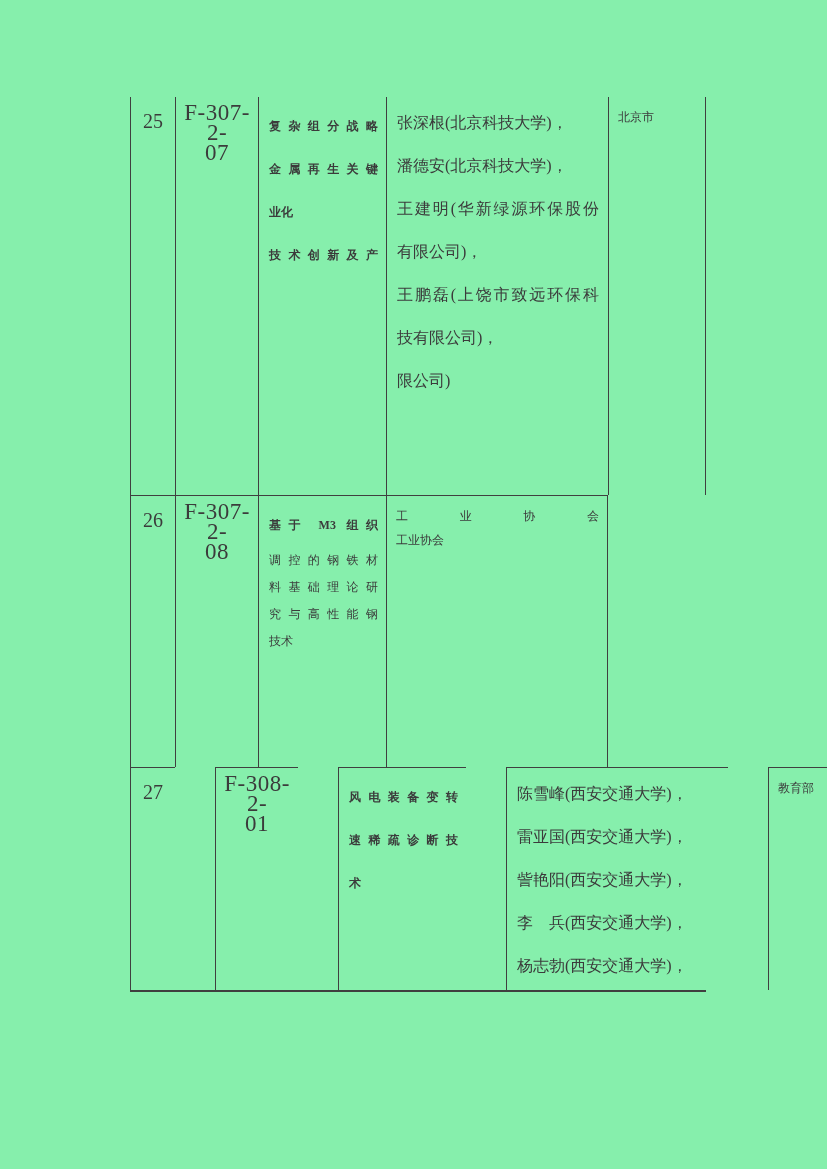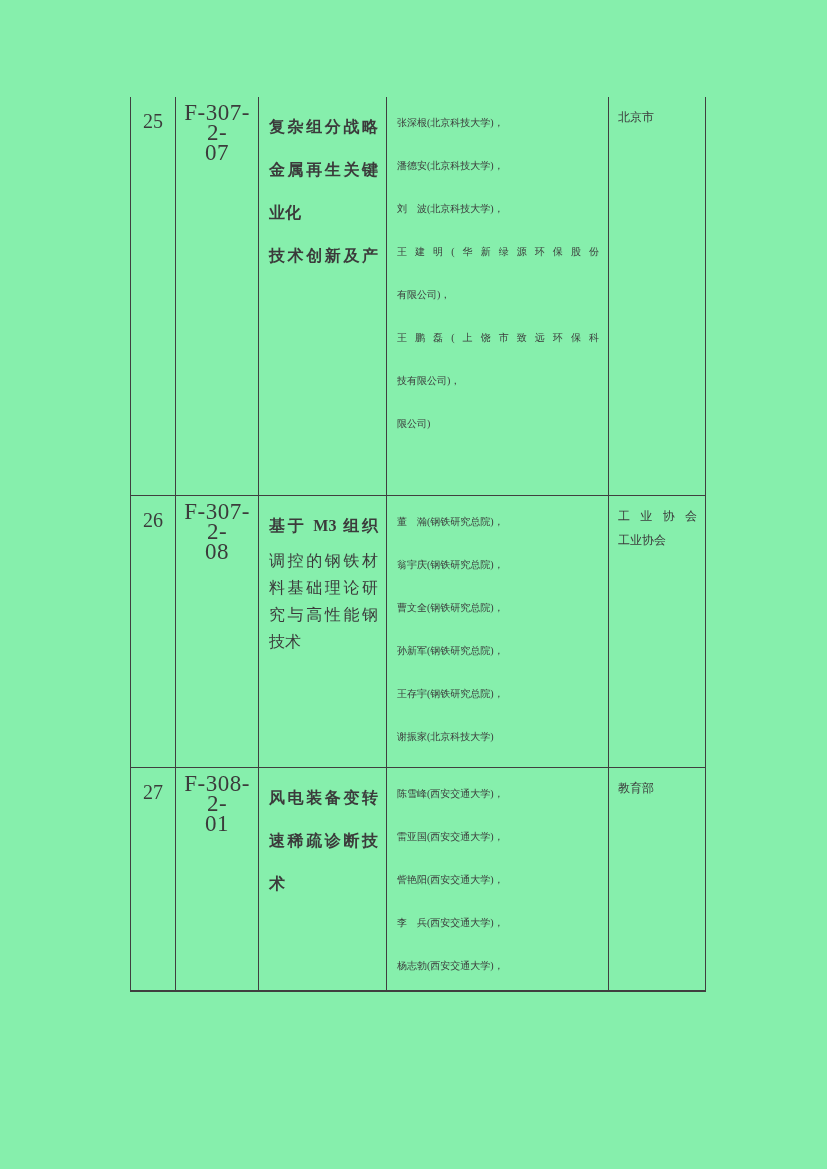--- a/index.html
+++ b/index.html
@@ -23,21 +23,21 @@
     top: 97px;
     width: 576px;
     border-bottom: 2px solid #3f3f3f;
   }
   .row {
     display: grid;
     grid-template-columns: 45px 83px 128px 222px 98px;
   }
   .row-25 { height: 398px; }
   .row-26 { height: 272px; }
-  .row-27 { height: 223px; }
+  .row-27 { height: 223px; gap: 40px; }
   .cell {
     box-sizing: border-box;
     border-left: 1px solid #3f3f3f;
     border-top: 1px solid #3f3f3f;
     overflow: hidden;
   }
   .cell:last-child { border-right: 1px solid #3f3f3f; }
   .row:first-child .cell { border-top: none; }
 
   .c-no {
@@ -48,25 +48,25 @@
   }
   .c-code {
     text-align: center;
     padding-top: 6px;
     font-size: 23px;
     line-height: 20px;
     letter-spacing: 0.5px;
   }
   .c-title {
     padding: 8px 8px 0 10px;
-    font-size: 16px;
+    font-size: 12px;
   }
   .c-people {
     padding: 4px 9px 0 10px;
-    font-size: 10px;
+    font-size: 16px;
   }
   .c-org {
     padding: 8px 8px 0 9px;
     font-size: 12px;
   }
 
   .line { text-align: justify; }
   .line.just { text-align-last: justify; }
 
   .tl-bw { font-weight: bold; line-height: 43px; }
@@ -87,21 +87,20 @@
         </div>
         <div class="cell c-title">
           <div class="line tl-bw just">复杂组分战略</div>
           <div class="line tl-bw just">金属再生关键</div>
           <div class="line tl-bw">业化</div>
           <div class="line tl-bw just">技术创新及产</div>
         </div>
         <div class="cell c-people">
           <div class="line pl">张深根(北京科技大学)，</div>
           <div class="line pl">潘德安(北京科技大学)，</div>
-          <div class="line pl">刘　波(北京科技大学)，</div>
           <div class="line pl just">王建明(华新绿源环保股份</div>
           <div class="line pl">有限公司)，</div>
           <div class="line pl just">王鹏磊(上饶市致远环保科</div>
           <div class="line pl">技有限公司)，</div>
           <div class="line pl">限公司)</div>
         </div>
         <div class="cell c-org">
           <div class="line ol">北京市</div>
         </div>
       </div>
@@ -110,28 +109,20 @@
         <div class="cell c-code">
           <div>F-307-2-</div>
           <div>08</div>
         </div>
         <div class="cell c-title">
           <div class="line tl-bw just">基于 M3 组织</div>
           <div class="line tl-rt just">调控的钢铁材</div>
           <div class="line tl-rt just">料基础理论研</div>
           <div class="line tl-rt just">究与高性能钢</div>
           <div class="line tl-rt">技术</div>
-        </div>
-        <div class="cell c-people">
-          <div class="line pl">董　瀚(钢铁研究总院)，</div>
-          <div class="line pl">翁宇庆(钢铁研究总院)，</div>
-          <div class="line pl">曹文全(钢铁研究总院)，</div>
-          <div class="line pl">孙新军(钢铁研究总院)，</div>
-          <div class="line pl">王存宇(钢铁研究总院)，</div>
-          <div class="line pl">谢振家(北京科技大学)</div>
         </div>
         <div class="cell c-org">
           <div class="line ol just">工业协会</div>
           <div class="line ol">工业协会</div>
         </div>
       </div>
       <div class="row row-27">
         <div class="cell c-no">27</div>
         <div class="cell c-code">
           <div>F-308-2-</div>

